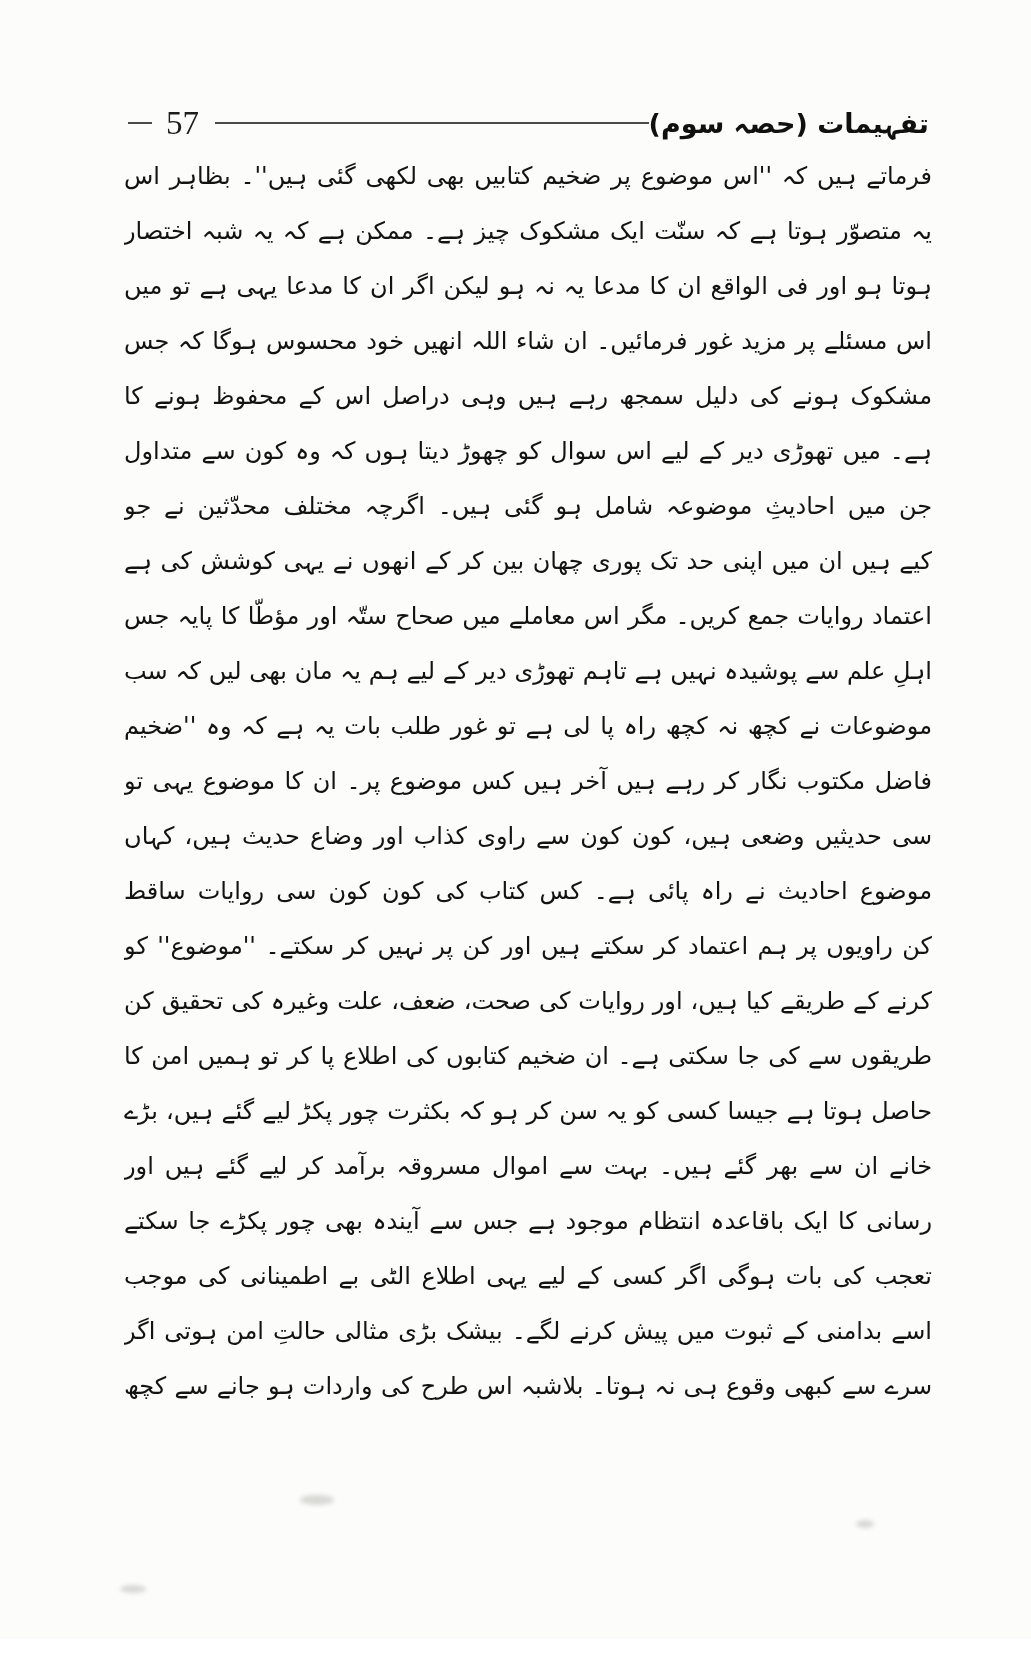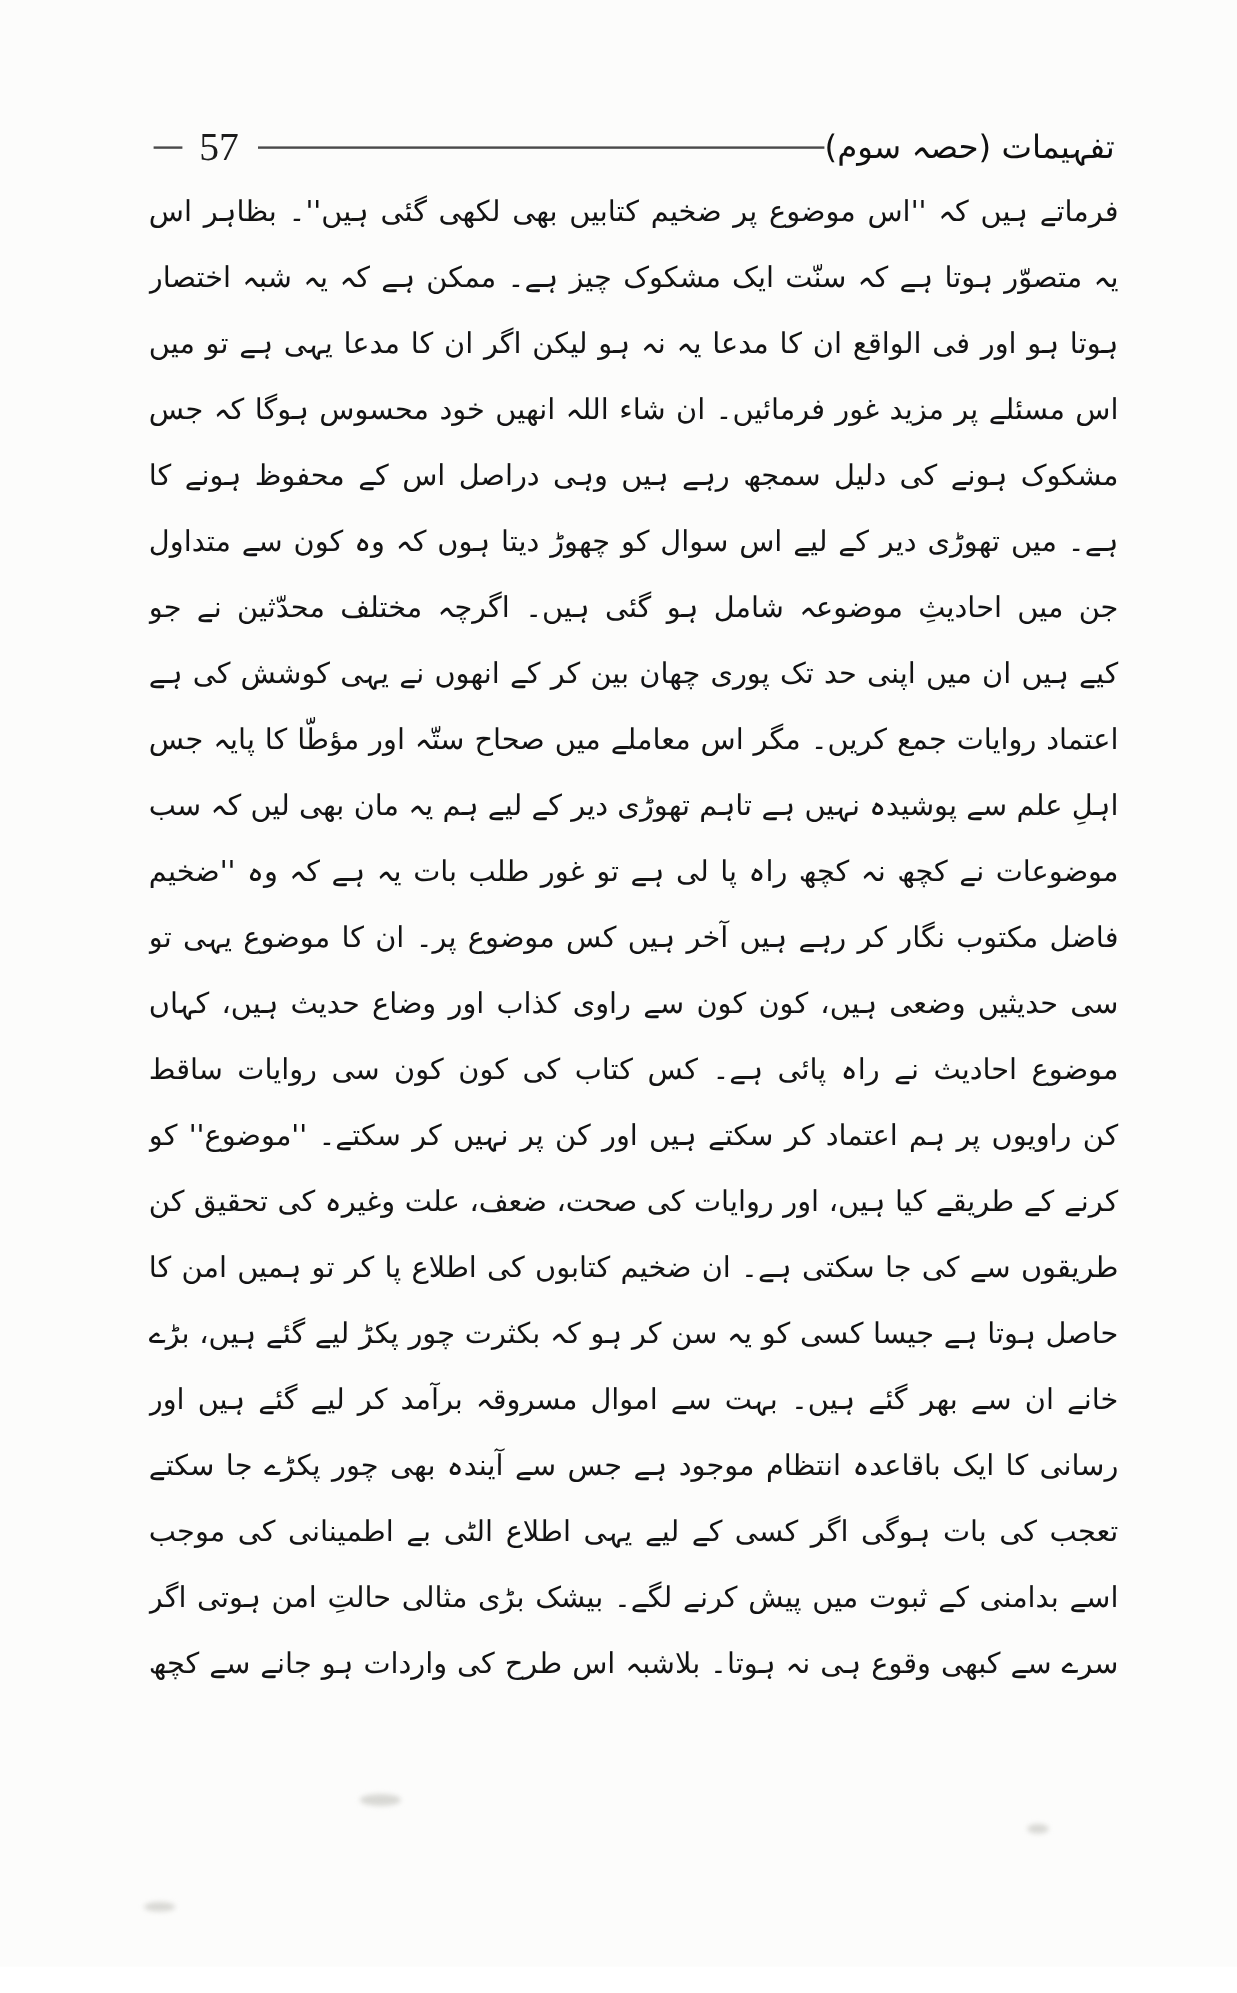--- a/index.html
+++ b/index.html
@@ -35,21 +35,21 @@
   }
   .header-rule {
     flex: 1 1 auto;
     height: 2px;
     background: #4a4a4a;
   }
   .header-title {
     direction: rtl;
     unicode-bidi: isolate;
     font-size: 27px;
-    font-weight: normal;
+    font-weight: bold;
     color: #101010;
     white-space: nowrap;
     margin-right: 4px;
     flex: 0 0 auto;
   }
   .body-text {
     position: absolute;
     top: 149px;
     left: 124px;
     width: 808px;

